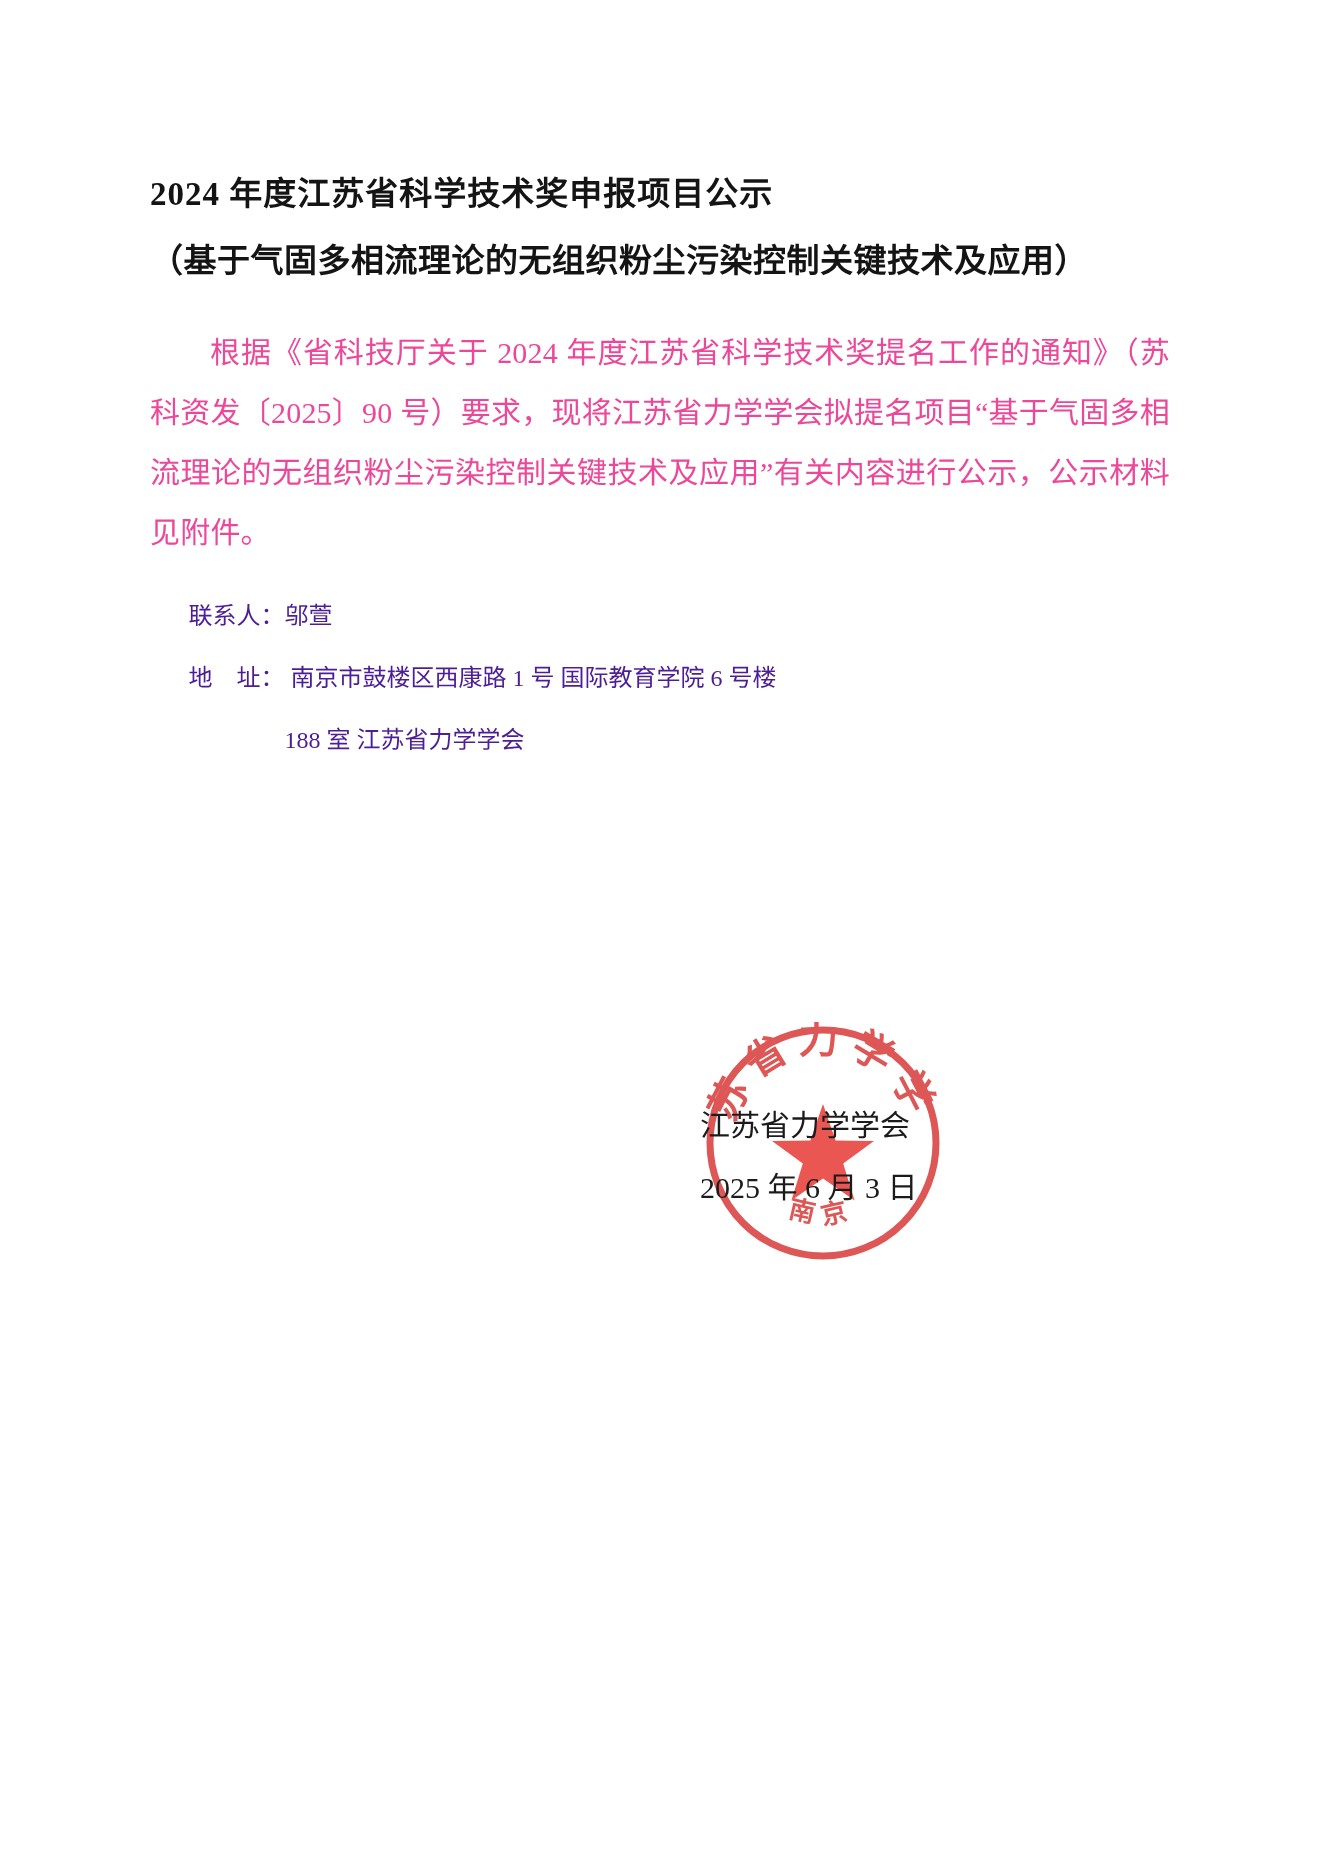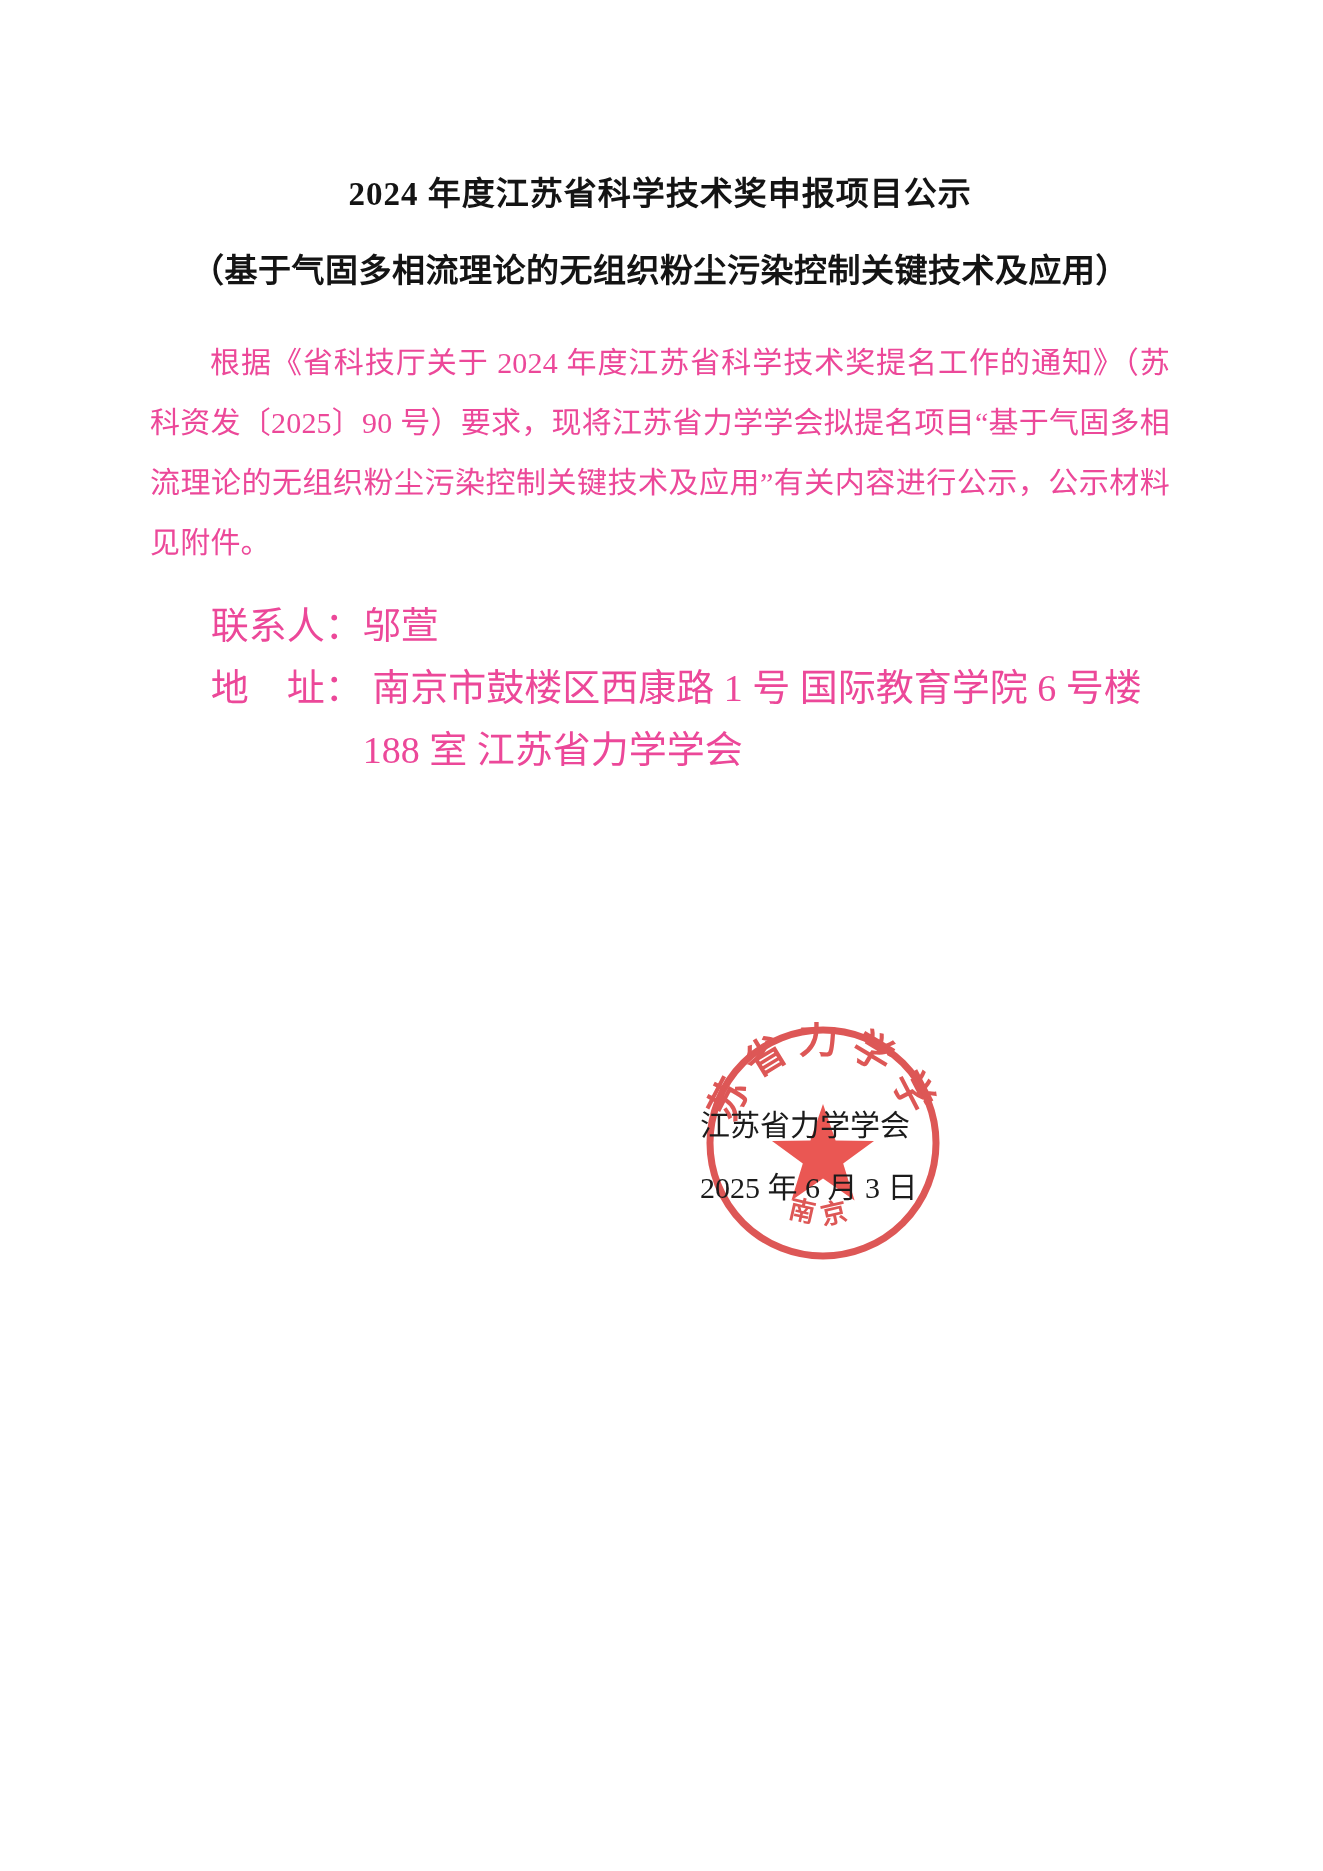--- a/index.html
+++ b/index.html
@@ -22,36 +22,35 @@
     box-sizing: border-box;
   }
   .content {
     position: absolute;
     left: 150px;
     top: 0;
     width: 1020px;
   }
   .title-block {
     padding-top: 172px;
-    text-align: center;
   }
   .title-line-1 {
     font-weight: bold;
     font-size: 33px;
     letter-spacing: 1px;
     line-height: 1.35;
     color: #141414;
     white-space: nowrap;
   }
   .title-line-2 {
     font-weight: bold;
     font-size: 33px;
     letter-spacing: 0.5px;
     line-height: 1.35;
-    margin-top: 32px;
+    margin-top: 22px;
     color: #141414;
     white-space: nowrap;
   }
   .body-block {
     margin-top: 40px;
   }
   .para {
     font-size: 30px;
     line-height: 60px;
     text-align: justify;
@@ -60,23 +59,23 @@
     color: #ec4899;
     letter-spacing: 0.2px;
   }
   .para.indent {
     text-indent: 2em;
   }
   .contact-block {
     margin-top: 22px;
   }
   .contact-line {
-    font-size: 38px;
+    font-size: 24px;
     line-height: 62px;
-    color: #ec4899;
+    color: #4c1d95;
     white-space: nowrap;
     text-indent: 1.6em;
   }
   .contact-line.cont {
     text-indent: 5.6em;
   }
   .mono-ish {
     font-family: "Liberation Serif", "DejaVu Serif", serif;
     letter-spacing: 0.5px;
   }

